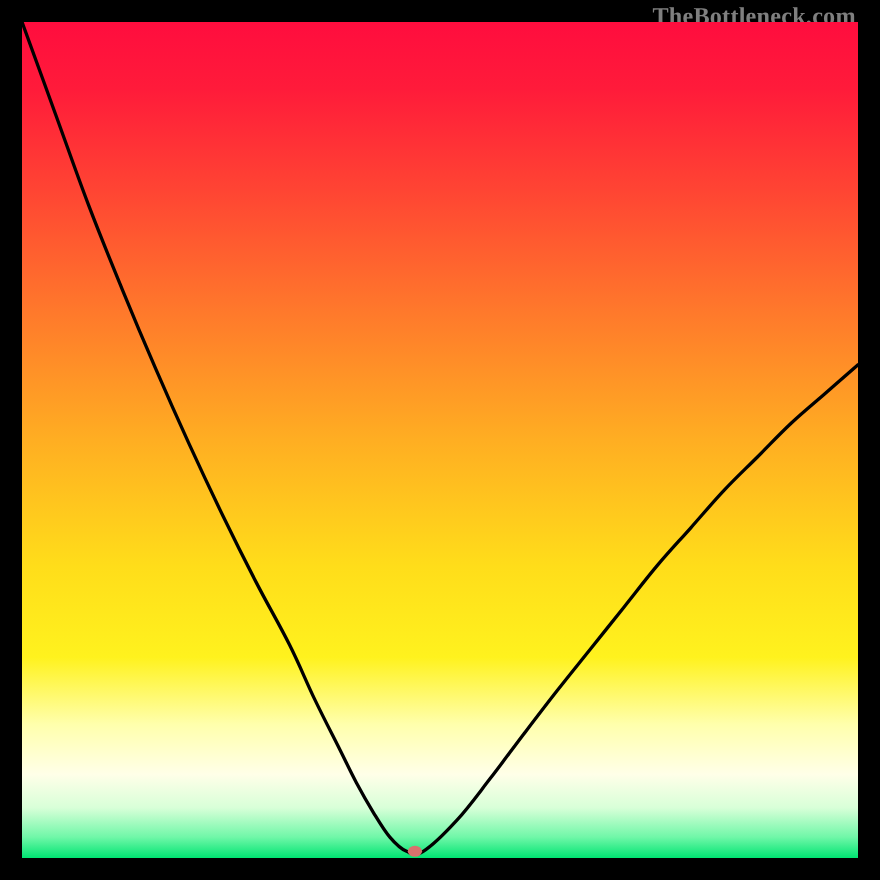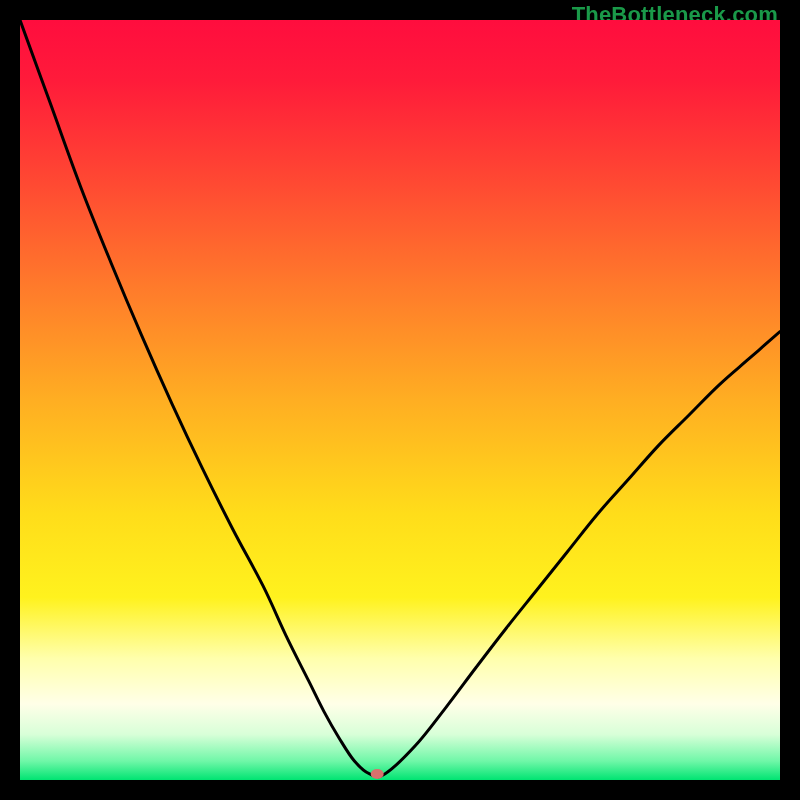--- a/index.html
+++ b/index.html
@@ -21,24 +21,24 @@
     left: 20px;
     top: 20px;
     width: 760px;
     height: 760px;
     
   }
   .watermark {
     position: absolute;
     top: 2px;
     right: 22px;
-    font-family: Liberation Sans, sans-serif;
+    font-family: Liberation Serif, serif;
     font-size: 22px;
     font-weight: 600;
-    color: #22c55e;
+    color: #a3a3a3;
     letter-spacing: 0.2px;
     opacity: 0.78;
   }
   svg {
     display: block;
   }
 </style>
 </head>
 <body>
 <div class="outer">

